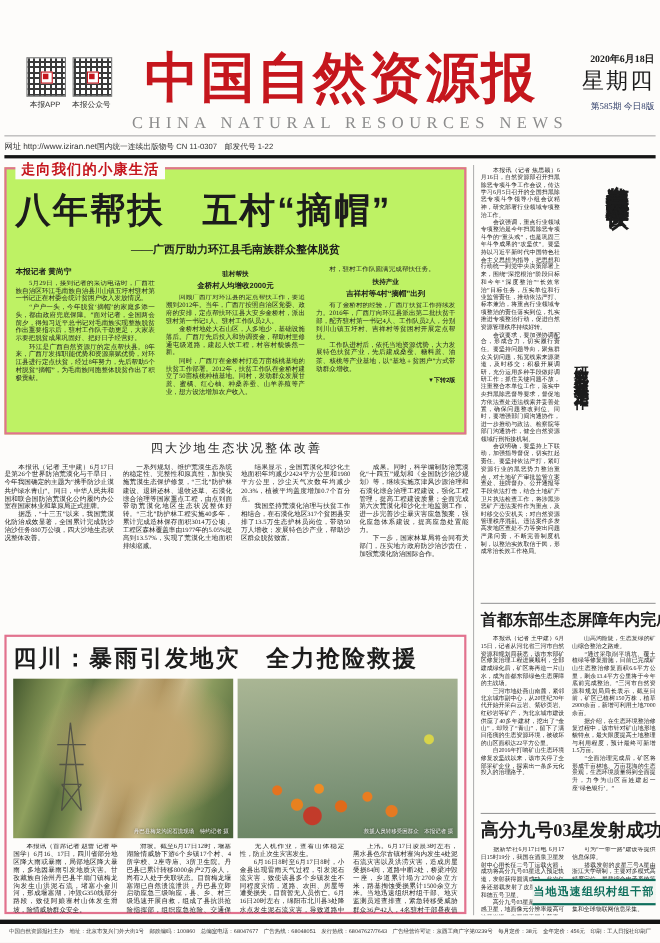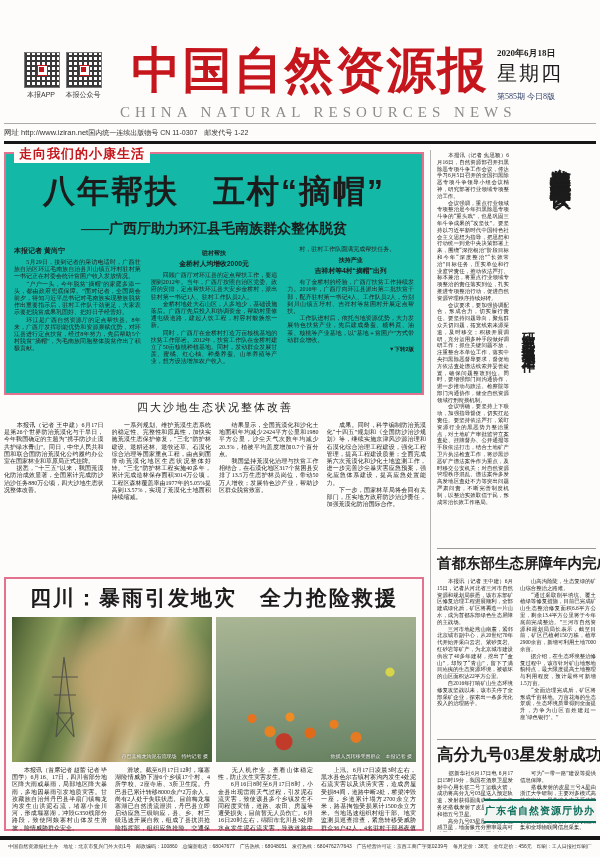--- a/index.html
+++ b/index.html
@@ -11,59 +11,59 @@
       repeating-linear-gradient(90deg,#3a3a3a 0 2px,#fff 2px 5px);
       border:1px solid #777;}
   .qr .qr-center{position:absolute;left:12px;top:12px;width:9px;height:9px;background:#fff;border:1px solid #c5161d;}
   .qr .qr-center i{display:block;width:5px;height:5px;margin:1px;background:#c5161d;}
   .qr-label{position:absolute;font-size:7px;color:#333;width:44px;text-align:center;}
   .mast-title{position:absolute;left:110px;top:38px;width:400px;text-align:center;
       font-family:"DejaVu Serif","Liberation Serif",serif;font-weight:900;font-size:49px;
       color:#c5161d;letter-spacing:2px;white-space:nowrap;}
   .mast-en{position:absolute;left:120px;top:104px;width:380px;text-align:center;
       font-family:"Liberation Serif",serif;color:#8c8c8c;font-size:15px;letter-spacing:5px;white-space:nowrap;}
-  .datebox{position:absolute;left:497px;top:47px;width:98px;text-align:left;}
+  .datebox{position:absolute;left:497px;top:47px;width:98px;text-align:right;}
   .datebox .d1{font-size:9px;font-weight:bold;font-family:"Liberation Serif",serif;}
   .datebox .d2{font-size:20px;font-weight:normal;margin-top:0;letter-spacing:2px;}
   .datebox .d3{font-size:8px;margin-top:4px;color:#33406b;font-family:"Liberation Serif",serif;}
   .inforow{position:absolute;left:4px;right:4px;top:123px;display:flex;justify-content:flex-start;
       align-items:flex-end;border-top:1px solid #aaa;padding-top:4px;}
   .inforow .site{font-size:7.5px;color:#333;}
   .inforow .gov{font-size:11px;font-weight:bold;letter-spacing:1px;}
   .inforow .pub{font-size:7px;color:#333;}
   .rule-black{position:absolute;left:4px;right:4px;top:141px;height:3px;background:#161616;}
   
   .bodytext{font-family:"Liberation Serif",serif;font-size:6px;line-height:7.2px;text-align:justify;
       color:#222;white-space:pre-line;overflow:hidden;}
   .colrow{display:flex;overflow:hidden;}
   .vsep{position:absolute;left:430px;top:150px;height:682px;width:1px;background:#b3b3b3;}
   
   .leadbox{position:absolute;left:4px;top:152px;width:420px;height:243px;border:2px solid #e2728e;
-      background:#14b8a6;padding:8px 8px 4px;box-sizing:border-box;}
+      background:#bef264;padding:8px 8px 4px;box-sizing:border-box;}
   .kicker{position:absolute;top:-9px;left:8px;background:#fdfcfa;padding:0 5px;color:#c5161d;
       font-weight:bold;font-size:13px;letter-spacing:1px;}
-  .lead-headline{text-align:center;font-size:32px;font-weight:900;letter-spacing:2px;margin-top:8px;white-space:nowrap;}
-  .lead-dek{text-align:center;font-family:"Liberation Serif",serif;font-size:14px;font-weight:bold;margin-top:6px;}
+  .lead-headline{text-align:left;font-size:32px;font-weight:900;letter-spacing:2px;margin-top:8px;white-space:nowrap;}
+  .lead-dek{text-align:center;font-family:"Liberation Serif",serif;font-size:10px;font-weight:bold;margin-top:6px;}
   .lead-cols{margin-top:8px;height:148px;gap:10px;}
   .lead-cols .col{flex:1;overflow:hidden;}
   .byline{font-size:7px;font-weight:bold;margin-bottom:3px;}
   .crosshead{text-align:center;margin:3px 0 3px;}
   .crosshead .a{font-size:6px;font-weight:bold;}
   .crosshead .b{font-size:6.8px;font-weight:bold;margin-top:1px;}
   .jump{text-align:right;font-size:5.5px;font-weight:bold;margin-top:2px;}
   
   .sand{position:absolute;left:4px;top:400px;width:422px;height:174px;}
   .sand-headline{text-align:center;font-family:"Liberation Serif",serif;font-weight:900;font-size:19px;letter-spacing:1px;white-space:nowrap;}
   .sand-dek{text-align:center;font-size:11px;letter-spacing:2px;margin-top:0;font-family:"Liberation Serif",serif;color:#222;}
   .sand-cols{margin-top:7px;height:118px;gap:8px;}
   .sand-cols .col{flex:1;}
   
   .sichuan{position:absolute;left:4px;top:577px;width:420px;height:254px;border:2px solid #e2728e;
       padding:5px 6px;box-sizing:border-box;background:#fdfcfa;}
-  .sc-headline{text-align:center;font-size:21px;font-weight:900;letter-spacing:2px;white-space:nowrap;}
+  .sc-headline{text-align:left;font-size:21px;font-weight:900;letter-spacing:2px;white-space:nowrap;}
   .photos{display:flex;gap:4px;margin-top:5px;height:145px;}
   .photo{position:relative;flex:1;overflow:hidden;}
   .photo1{background:
       radial-gradient(ellipse at 58% 42%, rgba(193,166,112,.95) 0 26%, rgba(193,166,112,0) 58%),
       linear-gradient(108deg,#44582f 0%,#6d7f47 10%,#8fa05e 20%,#5d7240 30%,#7d8d52 38%,#c2b184 47%,#a98f5b 56%,#c8b98b 64%,#8a9a5e 74%,#5f7543 87%,#48603a 100%);}
   .photo2{background:
       radial-gradient(circle at 18% 70%, #e5731f 0 4px, rgba(0,0,0,0) 5px),
       radial-gradient(circle at 27% 79%, #e8811f 0 5px, rgba(0,0,0,0) 6px),
       radial-gradient(circle at 37% 69%, #ef8c24 0 4px, rgba(0,0,0,0) 5px),
       radial-gradient(circle at 47% 80%, #e06a1a 0 5px, rgba(0,0,0,0) 6px),
@@ -226,19 +226,19 @@
   </div>
 
   <div class="gaofen">
     <div class="gf-headline">高分九号03星发射成功</div>
     <div class="colrow gf-cols">
       <div class="col bodytext">　　据新华社6月17日电 6月17日15时19分，我国在酒泉卫星发射中心用长征二号丁运载火箭，成功将高分九号03星送入预定轨道，发射获得圆满成功。此次任务还搭载发射了皮星三号A星、和德五号卫星。
 　　高分九号03星是一颗光学遥感卫星，地面像元分辨率最高可达亚米级，主要用于国土普查、城市规划、土地确权、路网设计、农作物估产和防灾减灾等领域，</div>
       <div class="col bodytext">　　可为“一带一路”建设等提供信息保障。
 　　搭载发射的皮星三号A星由浙江大学研制，主要对多模式高精度定位、星载综合电子系统等卫星技术进行在轨试验。和德五号卫星可在轨开展全球船舶航行状态采集、全球航班飞行状态采集和全球物联网信息采集。</div>
     </div>
-    <div class="gd-banner">广东省自然资源厅协办</div>
+    <div class="gd-banner">当地迅速组织村组干部</div>
   </div>
 
   <div class="footbar"></div>
   <div class="footline">中国自然资源报社主办　地址：北京市复兴门外大街1号　邮政编码：100860　总编室电话：68047677　广告热线：68048051　发行热线：68047627/7643　广告经营许可证：京西工商广字第0239号　每月定价：38元　全年定价：456元　印刷：工人日报社印刷厂</div>
 
 </div>
 
 </body></html>

